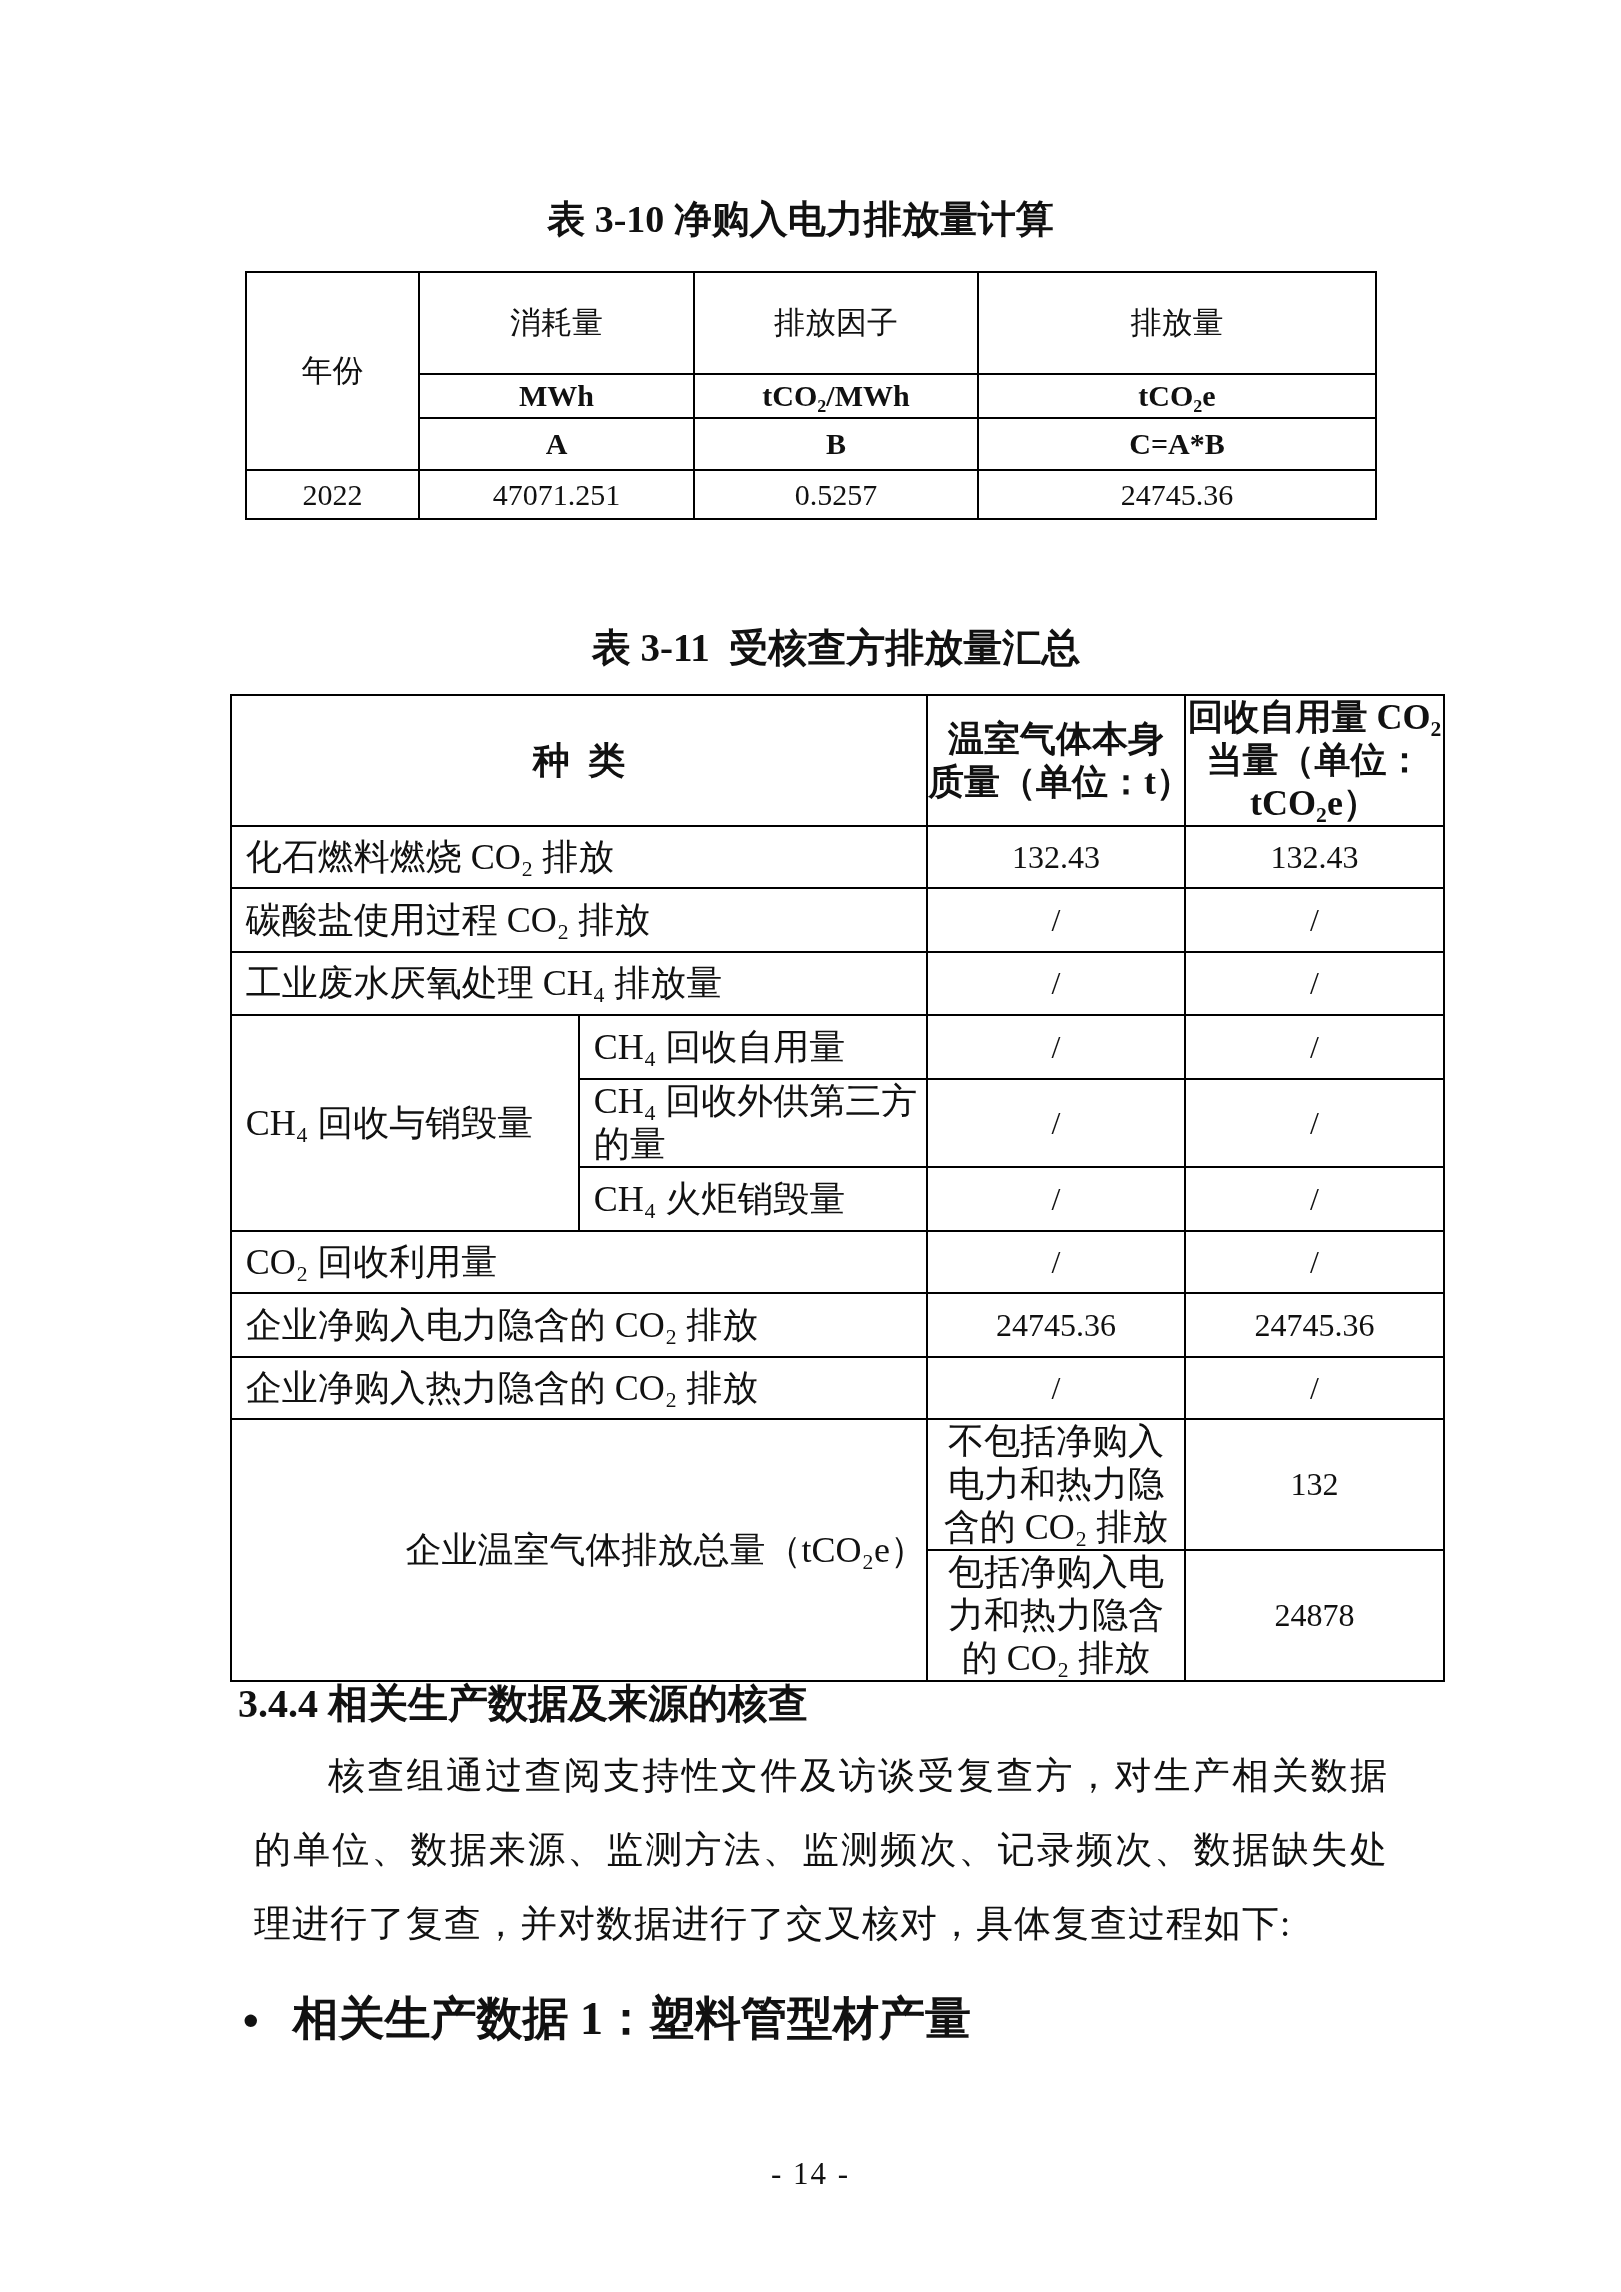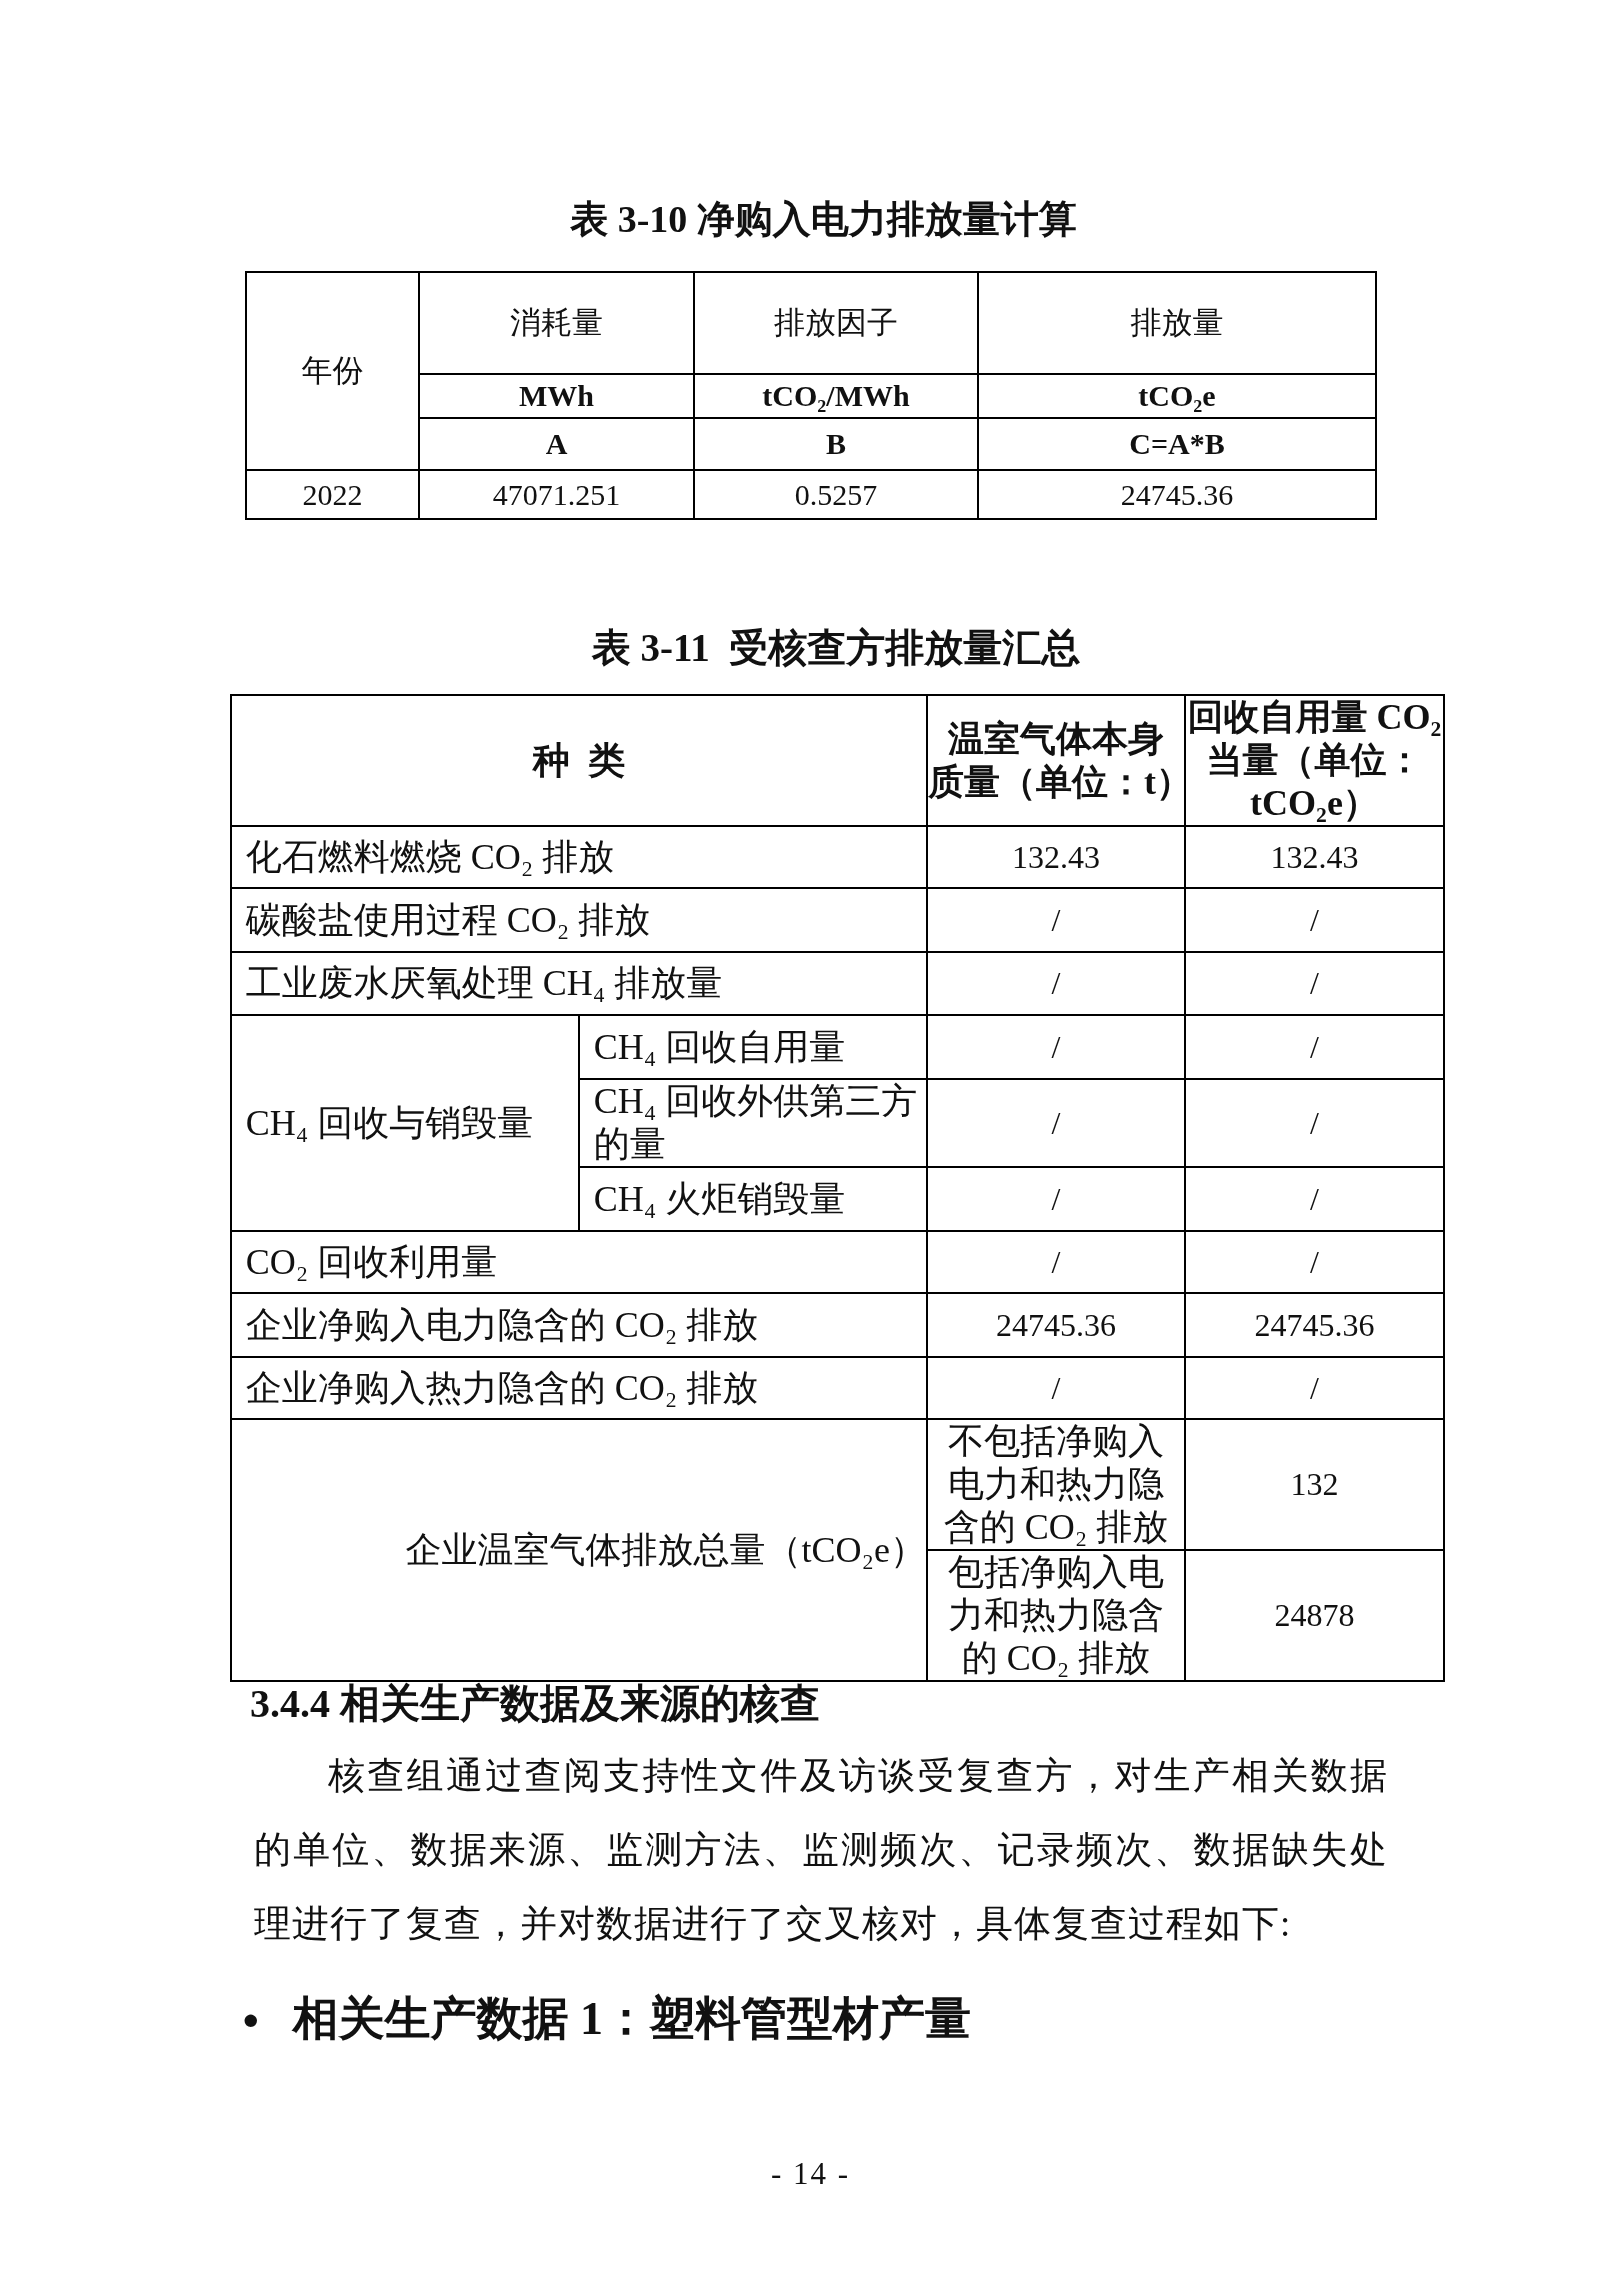--- a/index.html
+++ b/index.html
@@ -39,21 +39,21 @@
   .t11 .hdr { font-weight:bold; text-align:center; }
   .t11 .lines div { line-height:43px; white-space:nowrap; }
   .t11 .lines.center-lines div { text-align:center; }
   .t11 .lines.left-lines { padding-left:13.7px; }
   .t11 .lines.left-lines div { text-align:left; }
   .t11 .total-lbl { text-align:right; }
 </style>
 </head>
 <body>
 
-<div class="abs tbl-title" style="left:258px; top:194px; width:1131px;text-align:center;">表 3-10 净购入电力排放量计算</div>
+<div class="abs tbl-title" style="left:235px; top:194px; width:1131px;text-align:center;">表 3-10 净购入电力排放量计算</div>
 
 <table class="t10" style="left:245px; top:271px; width:1131px;">
   <colgroup>
     <col style="width:173px">
       <col style="width:275px">
       <col style="width:284px">
       <col style="width:398px">
   </colgroup>
   <tbody>
     <tr style="height:102px">
@@ -176,21 +176,21 @@
       <td class="lines center-lines">
         <div>包括净购入电</div>
         <div>力和热力隐含</div>
         <div>的 CO₂ 排放</div>
       </td>
       <td class="val">24878</td>
     </tr>
   </tbody>
 </table>
 
-<div class="abs section-heading" style="left:250px; top:1676px;">3.4.4 相关生产数据及来源的核查</div>
+<div class="abs section-heading" style="left:238px; top:1676px;">3.4.4 相关生产数据及来源的核查</div>
 
 <div class="abs body-paragraph" style="left:254px; top:1739px; width:1134px;">核查组通过查阅支持性文件及访谈受复查方，对生产相关数据的单位、数据来源、监测方法、监测频次、记录频次、数据缺失处理进行了复查，并对数据进行了交叉核对，具体复查过程如下:</div>
 
 <div class="abs bullet-line" style="left:242px; top:1988px;">
   <span class="bullet-dot">●</span>
   <span class="bullet-text">相关生产数据 1：塑料管型材产量</span>
 </div>
 
 <div class="abs page-footer" style="left:245px; top:2156px; width:1131px;">- 14 -</div>
 

